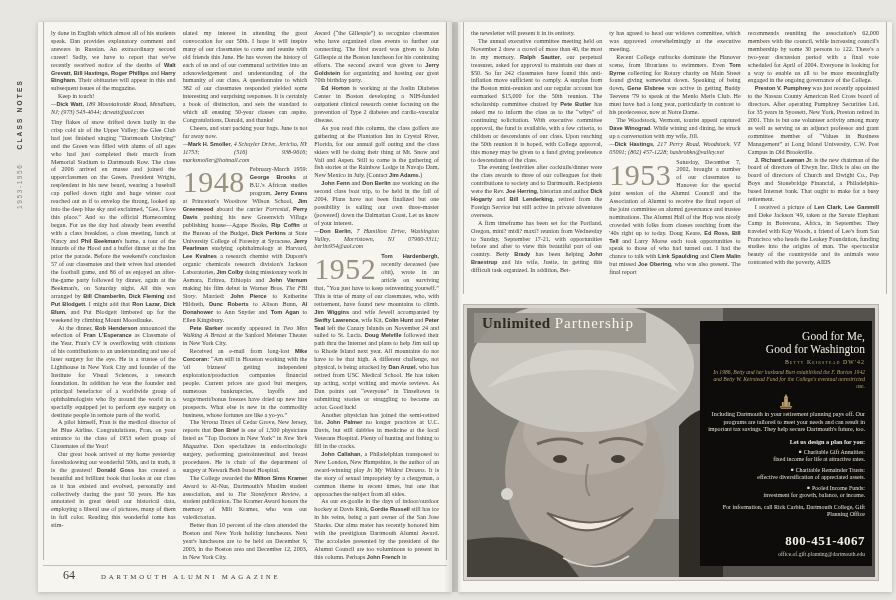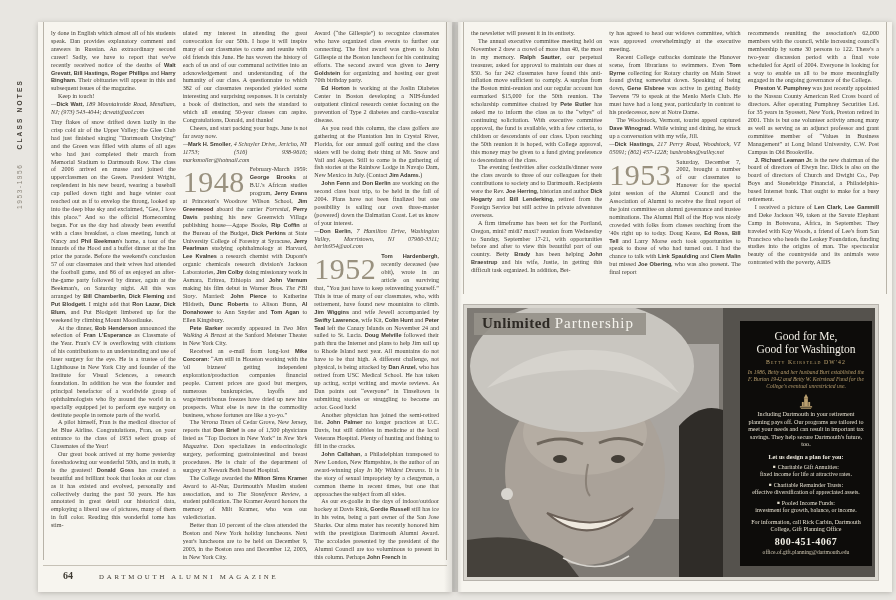--- a/index.html
+++ b/index.html
@@ -25,39 +25,39 @@
   .sig b{font-style:normal;}
   .year-block{float:left;margin:3px 5px 1px 0;}
   .year-num{color:#99917f;font-size:30px;line-height:26px;letter-spacing:.5px;}
   .year-num.big{font-size:40px;line-height:33px;}
   .reunion-badge{width:68px;background:#0e0d0b;color:#f6f3ea;text-align:center;margin-top:4px;padding:2px 0 3px;}
   .reunion-badge .r1{font-size:9.5px;letter-spacing:1.2px;padding:1px 0 2px;border-bottom:1px solid #f6f3ea;margin:0 2px 2px;font-family:"Liberation Serif",serif;}
   .reunion-badge .r2,.reunion-badge .r3{font-family:"Liberation Sans",sans-serif;font-weight:bold;font-size:7px;line-height:8px;letter-spacing:.5px;}
   
   .footrule{position:absolute;left:5px;right:5px;bottom:26px;border-top:1px solid #c6c1b6;}
   .footer{position:absolute;left:5px;bottom:9px;color:#3d3931;}
-  .pnum{font-size:10px;margin-left:20px;margin-right:26px;font-weight:bold;}
+  .pnum{font-size:12px;margin-left:20px;margin-right:26px;}
   .mag{font-size:6.8px;letter-spacing:2.8px;}
   
   .ad{position:absolute;left:6px;top:283px;width:408px;height:269px;border:3px solid #d9d6cf;outline:1px solid #b7b3ac;background:#7e7a74;overflow:hidden;}
   .photo-svg{position:absolute;left:0;top:0;width:100%;height:100%;}
-  .banner{position:absolute;left:7px;top:5px;background:rgba(150,145,138,.92);padding:1px 12px 3px 8px;z-index:2;font-family:Liberation Serif, serif;}
+  .banner{position:absolute;left:7px;top:5px;background:rgba(150,145,138,.92);padding:1px 12px 11px 8px;z-index:2;font-family:Liberation Serif, serif;}
   .banner .b1{font-weight:bold;font-size:15px;color:#2e2a25;letter-spacing:.5px;}
   .banner .b2{font-size:15px;color:#f4f2ec;letter-spacing:1px;}
-  .adbox{position:absolute;right:3px;top:13px;bottom:11px;width:132px;background:#0d0c0a;color:#e9e3d3;text-align:center;padding:9px 7px;box-sizing:border-box;z-index:2;}
+  .adbox{position:absolute;right:3px;top:13px;bottom:11px;width:172px;background:#0d0c0a;color:#e9e3d3;text-align:right;padding:9px 7px;box-sizing:border-box;z-index:2;}
   .adtitle{font-size:11.5px;line-height:12.5px;color:#f2efe6;}
   .adsub{font-size:5.8px;letter-spacing:1.1px;color:#bfa571;margin-top:4px;font-variant:small-caps;}
   .adintro{font-size:5.6px;line-height:7px;font-style:italic;color:#b99f6f;margin-top:4px;}
   .adlogo{margin:4px auto 2px;width:20px;height:15px;}
   .adbody{font-size:6.1px;line-height:7.6px;color:#e6e0d0;margin-top:2px;}
   .adplan{font-size:6.2px;font-weight:bold;margin-top:4px;color:#f0ece0;}
   .bullet{margin-top:3px;font-size:5.9px;line-height:7px;color:#e6e0d0;}
   .bullet .sq{font-size:4.5px;vertical-align:1px;margin-right:2px;}
   .adcontact{font-size:6px;line-height:7.4px;margin-top:5px;}
-  .adphone{font-size:10px;font-weight:bold;letter-spacing:.5px;margin-top:2px;color:#f2efe6;}
+  .adphone{font-size:13px;font-weight:bold;letter-spacing:.5px;margin-top:14px;color:#f2efe6;}
   .ademail{font-size:5.6px;margin-top:2px;color:#cfc7b2;}
 </style>
 </head>
 <body>
 
 <div class="stage">
 
   <div class="sidebar">
     <div class="vert">
       <span class="yrs">1953-1956</span><span class="lbl">CLASS NOTES</span>

